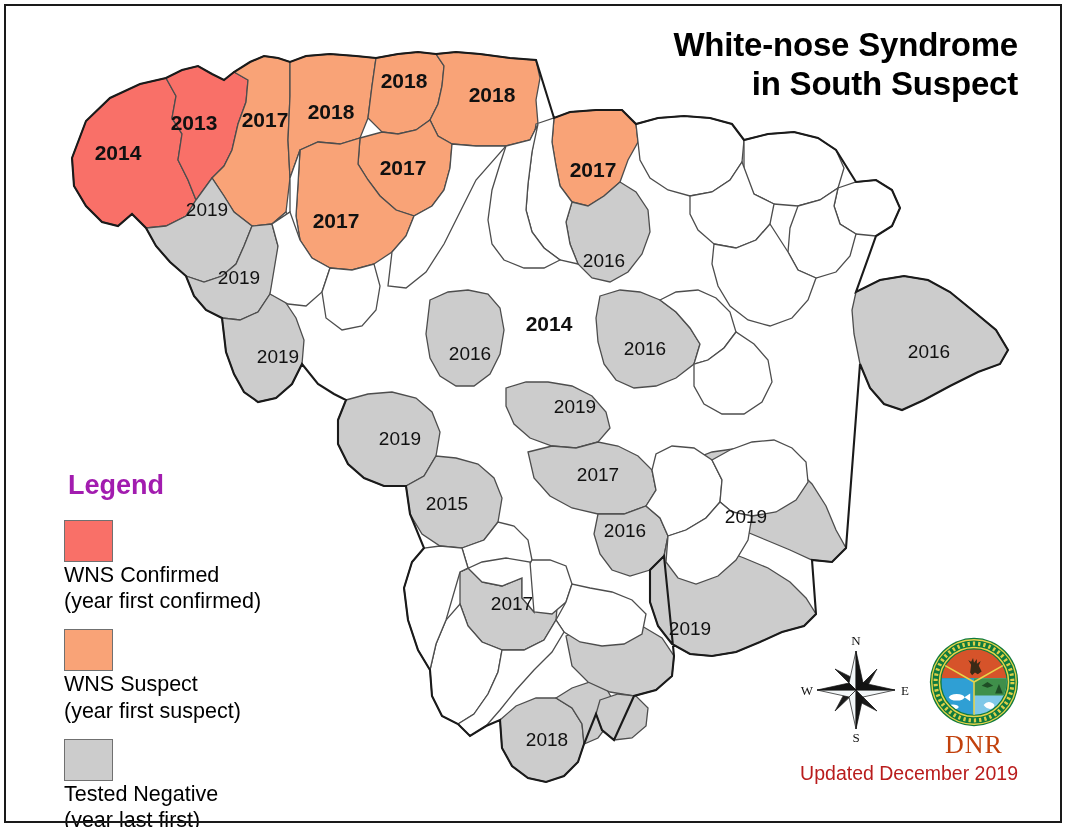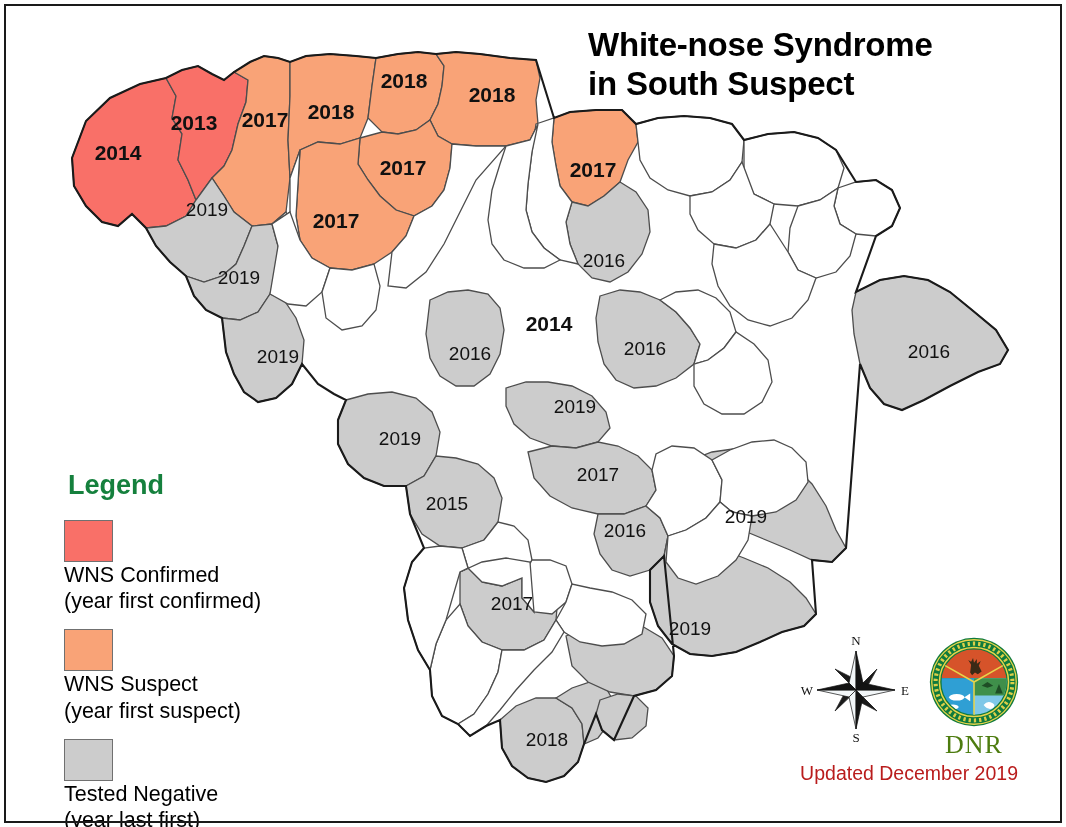--- a/index.html
+++ b/index.html
@@ -37,40 +37,40 @@
     width: 1066px;
     height: 827px;
   }
 
   
   #map-title {
     position: absolute;
     right: 48px;
     top: 26px;
     width: 430px;
-    text-align: left;
+    text-align: right;
     font-size: 33px;
     font-weight: bold;
     line-height: 1.18;
     color: #000000;
     letter-spacing: -0.2px;
   }
   #map-title .t-line { display: block; white-space: nowrap; }
 
   
   #legend {
     position: absolute;
     left: 64px;
     top: 470px;
     width: 300px;
   }
   #legend-title {
     font-size: 27px;
     font-weight: bold;
-    color: #15803d;
+    color: #a21caf;
     margin: 0 0 16px 4px;
   }
   .legend-row {
     display: flex;
     align-items: flex-start;
     margin-bottom: 12px;
     flex-direction: column;
   }
   .legend-swatch {
     width: 47px;
@@ -102,21 +102,21 @@
     left: 918px;
     top: 634px;
     width: 112px;
     height: 118px;
     text-align: center;
   }
   #dnr-wordmark {
     font-family: "Liberation Serif", serif;
     font-size: 26px;
     letter-spacing: 1px;
-    color: #4d7c0f;
+    color: #c2410c;
     margin-top: -4px;
   }
 
   
   #updated-stamp {
     position: absolute;
     right: 48px;
     top: 762px;
     font-size: 19.5px;
     color: #b91c1c;

